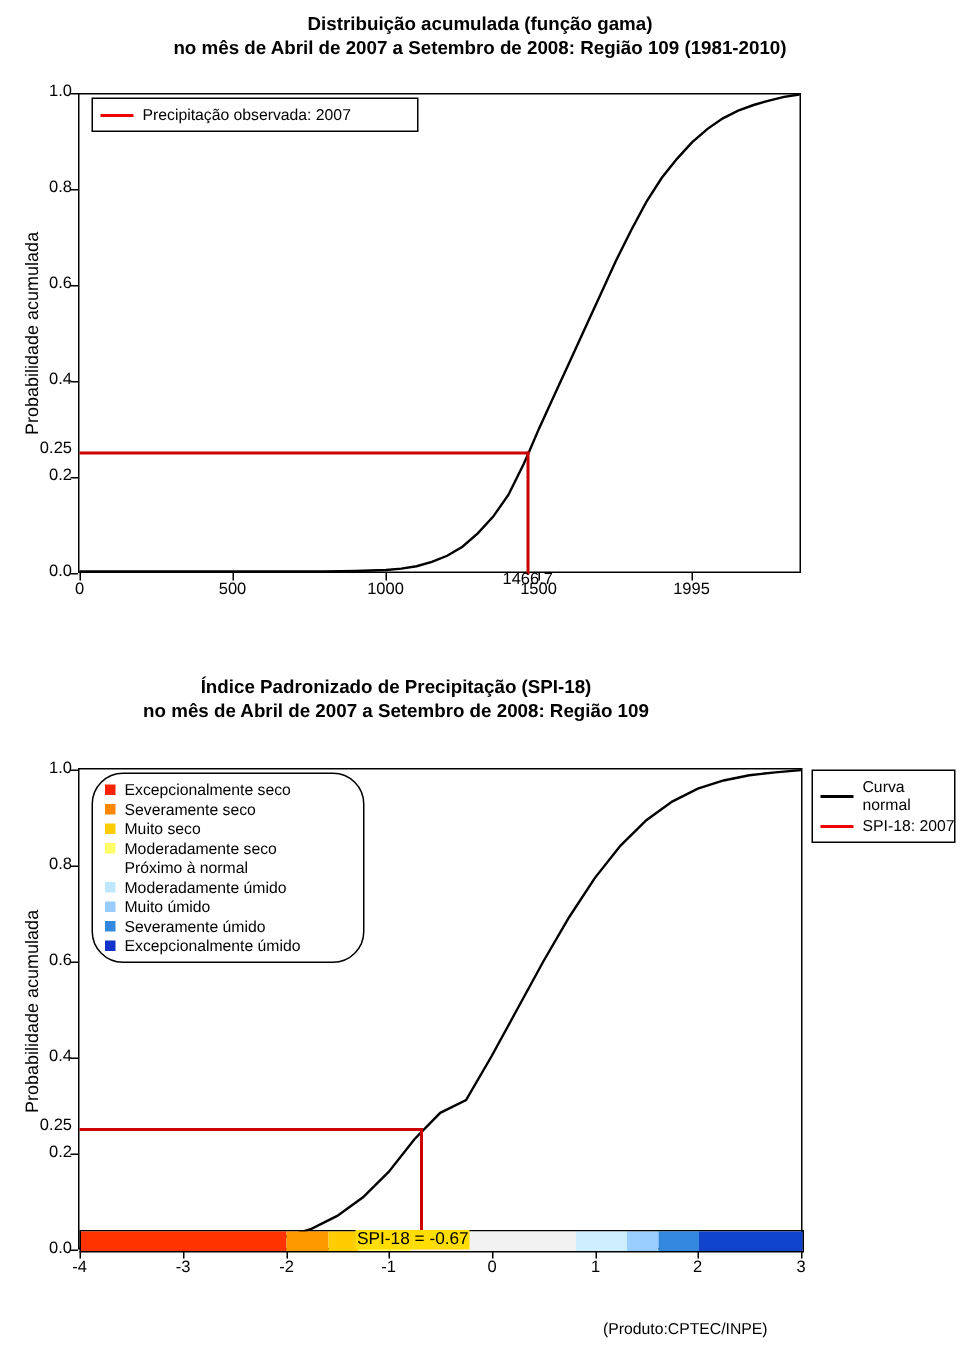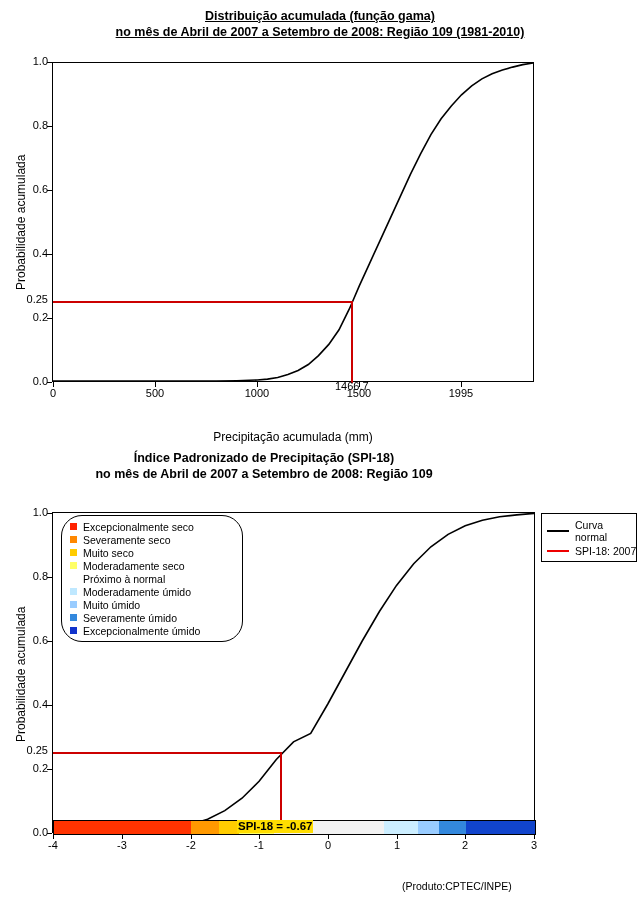--- a/index.html
+++ b/index.html
@@ -124,52 +124,58 @@
     height: 13px;
     border: 1px solid #000000;
     box-sizing: content-box;
   }
   .colorbar div {
     height: 100%;
   }
   .spi-value {
     position: absolute;
     font-size: 11.5px;
-    font-weight: bold;
+    font-weight: normal;
     color: #000000;
     background: #ffdd00;
     padding: 0 1px;
   }
   .annot {
     position: absolute;
     font-size: 11px;
   }
   .credit {
     position: absolute;
     font-size: 10.5px;
   }
 </style>
 </head>
 <body>
 
 <div class="page">
 
   <div class="panel" style="top:0;height:450px;">
-    <div class="title" style="position:absolute;left:0;top:8px;width:640px;text-decoration:underline;">Distribuição acumulada (função gama)
+    <div class="title" style="position:absolute;left:0;top:8px;width:640px;">Distribuição acumulada (função gama)
 no mês de Abril de 2007 a Setembro de 2008: Região 109 (1981-2010)</div>
 
     <div class="plotbox" style="left:52px;top:62px;width:482px;height:320px;">
       <svg class="curve" width="480" height="318" viewBox="0 0 480 318">
 
         <polyline fill="none" stroke="#000000" stroke-width="1.6" points="0,318 40.8,318 81.7,318 122.5,318 163.4,318 183.8,317.7 204.3,317 214.5,316.1 224.7,314.5 234.9,311.6 245.1,307.5 255.3,301.5 265.5,292.6 275.8,281.4 286.0,266.8 296.2,246.2 299.6,238.5 306.4,222.6 316.6,200.3 326.8,178.1 337.0,155.8 347.2,133.6 357.4,111.3 367.7,90.7 377.9,71.6 388.1,55.7 398.3,42.9 408.5,31.8 418.7,22.9 428.9,15.9 439.1,10.8 449.4,7.0 459.6,4.1 469.8,1.6 480,0"></polyline>
       </svg>
 
       <div style="position:absolute;left:0;top:238px;width:300px;height:2px;background:#cc0000;"></div>
       <div style="position:absolute;left:298px;top:238px;width:2px;height:82px;background:#cc0000;"></div>
 
+      <div class="legend" style="left:8px;top:2px;width:218px;">
+        <div class="legend-row">
+          <span class="legend-swatch" style="background:#ee0000;"></span>
+          <span>Precipitação observada: 2007</span>
+        </div>
+      </div>
     </div>
 
     <div class="tick-y" style="left:8px;top:382px;">0.0</div>
     <div class="tick-y" style="left:8px;top:318px;">0.2</div>
     <div class="tick-y" style="left:8px;top:254px;">0.4</div>
     <div class="tick-y" style="left:8px;top:190px;">0.6</div>
     <div class="tick-y" style="left:8px;top:126px;">0.8</div>
     <div class="tick-y" style="left:8px;top:62px;">1.0</div>
     <div class="tickmark-y" style="left:47px;top:382px;"></div>
     <div class="tickmark-y" style="left:47px;top:318px;"></div>
@@ -186,21 +192,20 @@
     <div class="tick-x" style="left:359px;top:387px;">1500</div>
     <div class="tick-x" style="left:461px;top:387px;">1995</div>
     <div class="tickmark-x" style="left:53px;top:382px;"></div>
     <div class="tickmark-x" style="left:155px;top:382px;"></div>
     <div class="tickmark-x" style="left:257px;top:382px;"></div>
     <div class="tickmark-x" style="left:359px;top:382px;"></div>
     <div class="tickmark-x" style="left:461px;top:382px;"></div>
 
     <div class="annot" style="left:335px;top:380px;">1466.7</div>
 
-    <div class="axis-label" style="left:52px;top:430px;width:482px;">Precipitação acumulada (mm)</div>
     <div class="ylabel" style="left:14px;top:290px;">Probabilidade acumulada</div>
   </div>
 
   <div class="panel" style="top:450px;height:450px;">
     <div class="title" style="position:absolute;left:0;top:0;width:528px;">Índice Padronizado de Precipitação (SPI-18)
 no mês de Abril de 2007 a Setembro de 2008: Região 109</div>
 
     <div class="plotbox" style="left:52px;top:62px;width:483px;height:321px;">
       <svg class="curve" width="481" height="319" viewBox="0 0 481 319">
 

